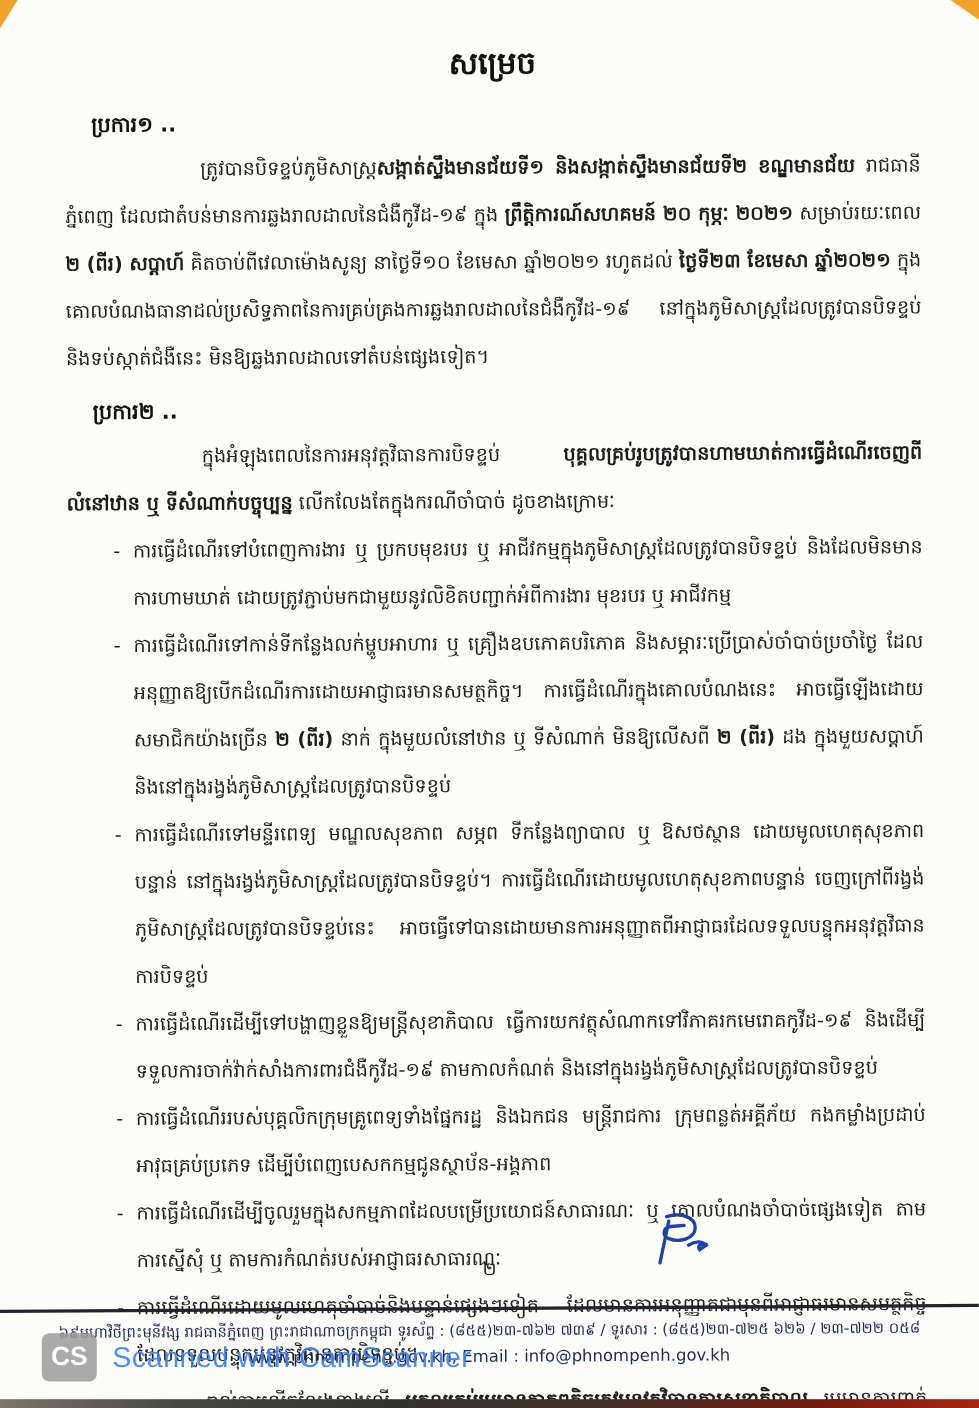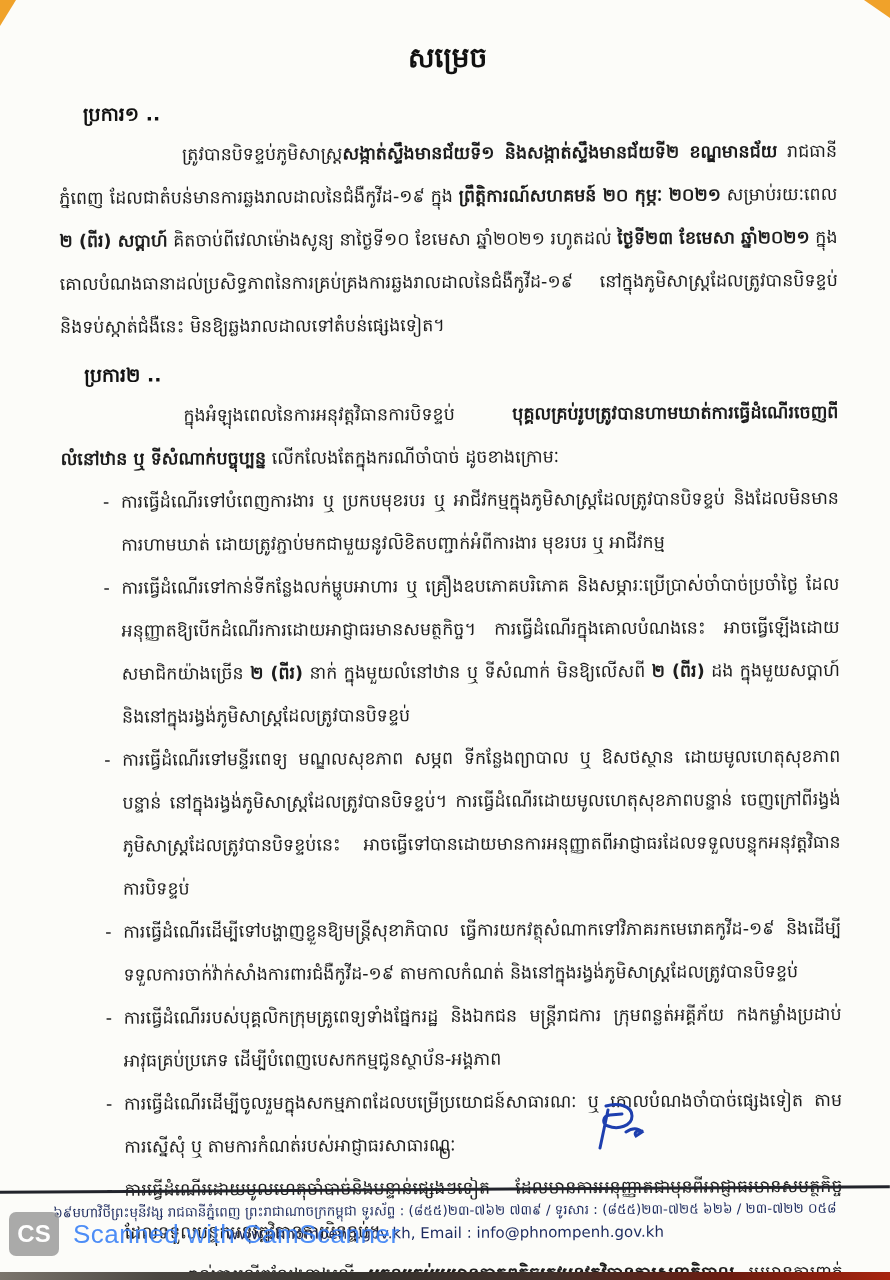--- a/index.html
+++ b/index.html
@@ -34,21 +34,21 @@
   .closing{margin-top:6px;}
   .signature{position:absolute;left:592px;top:1102px;}
   .pagenum{position:absolute;left:0;right:0;top:1142px;text-align:center;font-size:17px;color:#1d1d1d;}
   .footer{
     position:absolute;left:0;right:0;top:1188px;transform:rotate(-0.35deg);
     border-top:3px solid #22242c;padding-top:8px;text-align:center;
   }
   .footer .line1{color:#1c2a5e;font-size:13.5px;line-height:22px;}
   .footer .line2{color:#1c2a5e;font-size:15px;line-height:24px;}
   .watermark{
-    position:absolute;left:9px;top:1212px;display:flex;align-items:center;gap:14px;
+    position:absolute;left:38px;top:1212px;display:flex;align-items:center;gap:14px;
     pointer-events:none;
   }
   .cs-logo{
     width:50px;height:44px;background:#9c9c9c;border-radius:7px;
     color:#fff;font-weight:bold;font-size:24px;display:flex;align-items:center;justify-content:center;
     font-family:"Liberation Sans",sans-serif;opacity:.85;
   }
   .wm-text{color:#3b82f6;font-size:26px;font-family:"Liberation Sans",sans-serif;letter-spacing:.5px;opacity:.9;}
 </style>
 </head>

